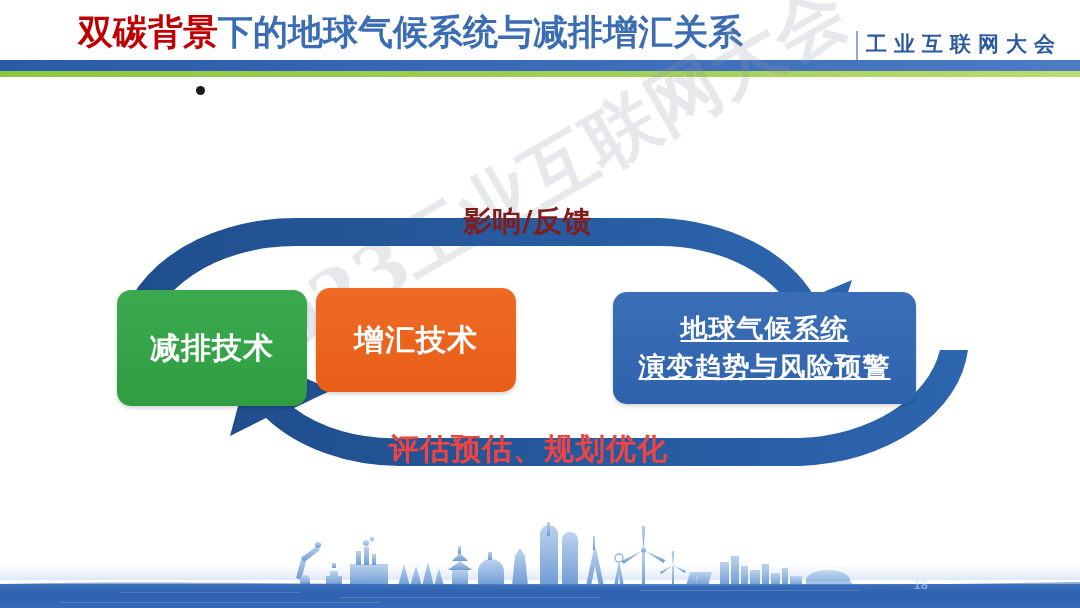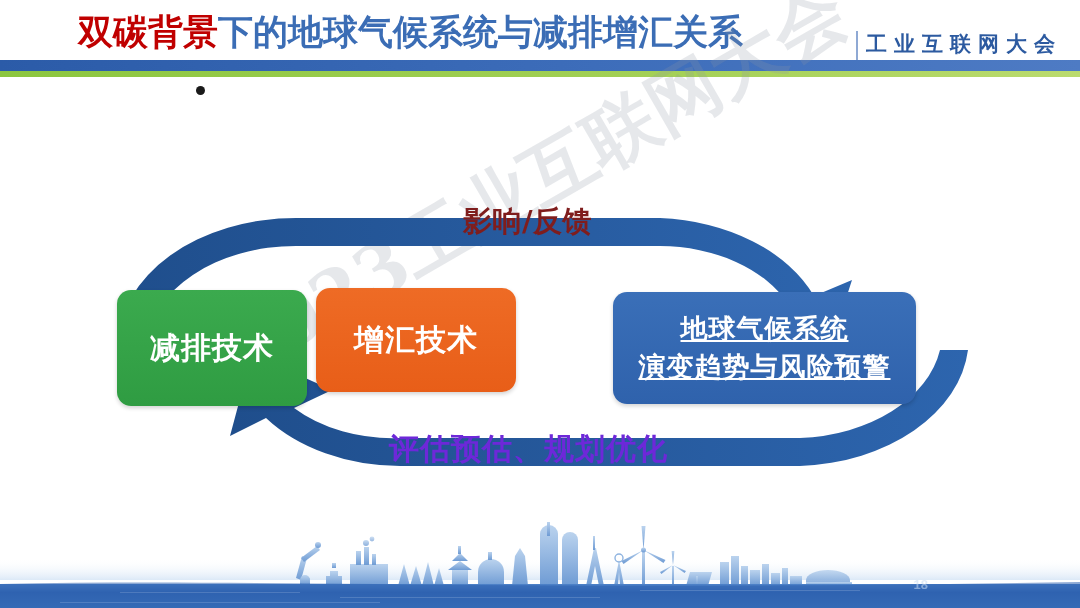--- a/index.html
+++ b/index.html
@@ -109,21 +109,21 @@
   }
 
   .lbl-top{
     position:absolute;left:363px;top:34px;
     font-size:29px;font-weight:bold;color:#7f1d1d;white-space:nowrap;
     letter-spacing:.5px;
     font-family:"DejaVu Sans","Liberation Sans",sans-serif;
   }
   .lbl-bottom{
     position:absolute;left:289px;top:261px;
-    font-size:30px;font-weight:bold;color:#6d28d9;white-space:nowrap;
+    font-size:30px;font-weight:bold;color:#ef4444;white-space:nowrap;
     letter-spacing:1px;
     font-family:Liberation Serif, serif;
   }
 
   
   .footer{position:absolute;left:0;bottom:0;width:936px;height:90px;}
   .footer svg{position:absolute;left:0;bottom:0;}
   .pagenum{
     position:absolute;right:8px;bottom:16px;
     font-size:13px;color:rgba(200,218,240,0.55);font-weight:bold;

